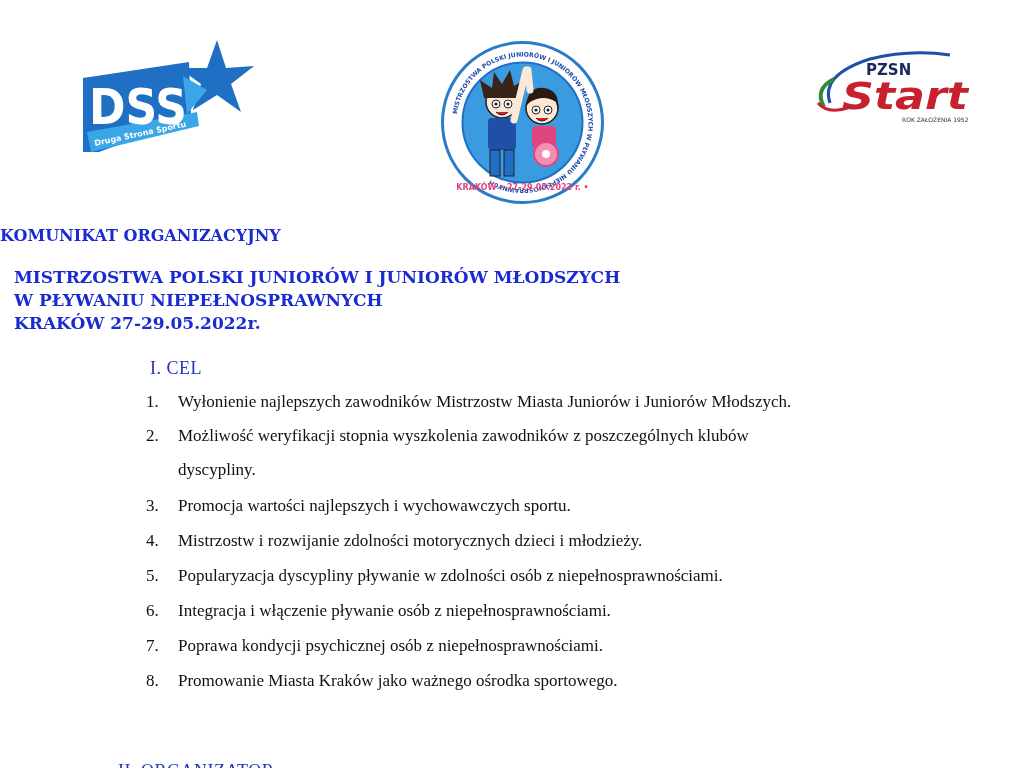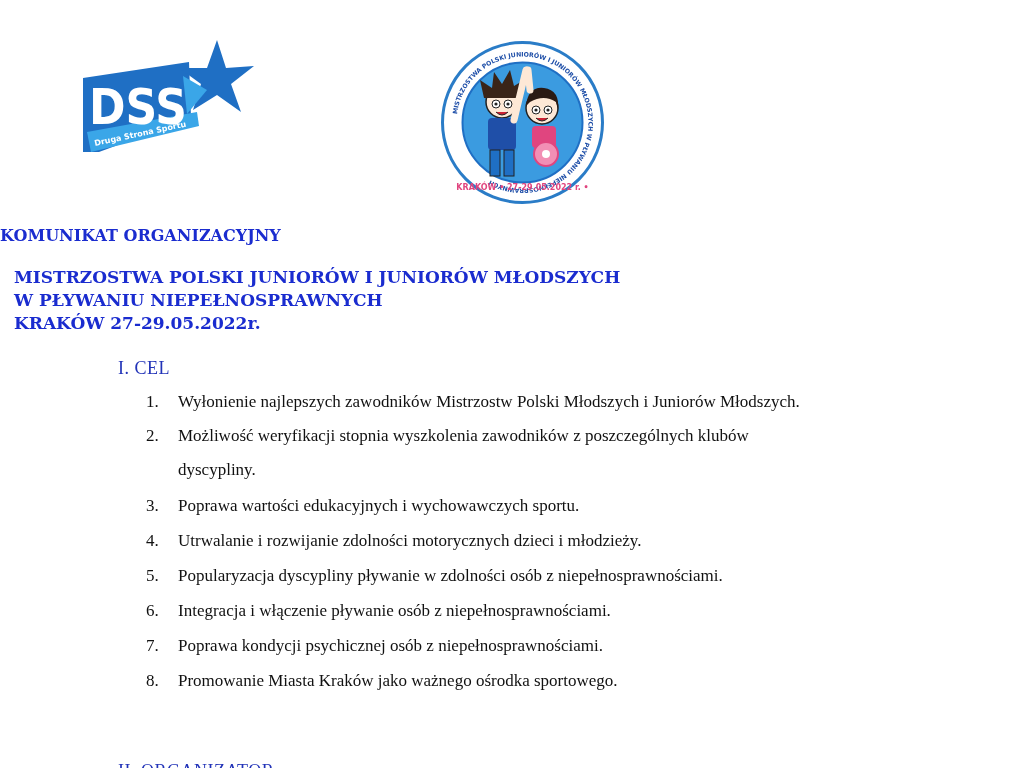--- a/index.html
+++ b/index.html
@@ -45,21 +45,21 @@
 
     
     .section-title {
       position: absolute;
       left: 118px;
       font-family: "Liberation Serif", serif;
       font-size: 18px;
       color: #2233b8;
       letter-spacing: 0.5px;
     }
-    .sec-cel { top: 358px; }
+    .sec-cel { top: 358px; margin-left: 32px; }
     .sec-org { top: 738px; margin-top: 23px; }
 
     .list {
       position: absolute;
       left: 146px;
       top: 392px;
       margin: 0;
       padding: 0;
       list-style: none;
       font-family: "Liberation Serif", serif;
@@ -136,48 +136,58 @@
       <circle cx="96" cy="70" r="1.6" fill="#222"></circle>
       <circle cx="108" cy="70" r="1.6" fill="#222"></circle>
       <path d="M 96 78 Q 102 84 108 78" fill="#c23" stroke="#222"></path>
       <path d="M 90 50 L 88 30" stroke="#fde8d6" stroke-width="7" stroke-linecap="round"></path>
       <rect x="92" y="86" width="24" height="22" rx="4" fill="#e0457f"></rect>
       <circle cx="106" cy="114" r="12" fill="#f28fb5" stroke="#e0457f" stroke-width="2"></circle>
       <circle cx="106" cy="114" r="4" fill="#fff"></circle>
     </svg>
   </div>
 
+  <div class="logo logo-start">
+    <svg width="165" height="80" viewBox="0 0 165 80">
+      <path d="M 20 58 Q 10 30 60 14 Q 100 4 140 10" fill="none" stroke="#1f4fa8" stroke-width="3"></path>
+      <path d="M 14 62 Q 4 44 24 34" fill="none" stroke="#2e8b3a" stroke-width="4"></path>
+      <path d="M 8 58 Q 18 70 40 62" fill="none" stroke="#c8202f" stroke-width="3"></path>
+      <text x="56" y="30" font-family="DejaVu Sans" font-weight="bold" font-size="15" fill="#1b2a5c">PZSN</text>
+      <text x="32" y="64" font-family="DejaVu Sans" font-weight="bold" font-style="italic" font-size="38" fill="#c8202f" textLength="126" lengthAdjust="spacingAndGlyphs">Start</text>
+      <text x="92" y="77" font-family="DejaVu Sans" font-size="6" fill="#333">ROK ZAŁOŻENIA 1952</text>
+    </svg>
+  </div>
 
   <div class="heading h-komunikat">KOMUNIKAT ORGANIZACYJNY</div>
 
   <div class="heading h-title-block">
     <div>MISTRZOSTWA POLSKI JUNIORÓW I JUNIORÓW MŁODSZYCH</div>
     <div>W PŁYWANIU NIEPEŁNOSPRAWNYCH</div>
     <div>KRAKÓW 27-29.05.2022r.</div>
   </div>
 
   <div class="section-title sec-cel">I. CEL</div>
 
   <div class="list">
     <div class="list-item li-1">
       <span class="num">1.</span>
-      <span class="txt">Wyłonienie najlepszych zawodników Mistrzostw Polski Młodszych i Juniorów Młodszych.</span>
+      <span class="txt">Wyłonienie najlepszych zawodników Mistrzostw Miasta Juniorów i Juniorów Młodszych.</span>
     </div>
     <div class="list-item li-2">
       <span class="num">2.</span>
       <span class="txt">Możliwość weryfikacji stopnia wyszkolenia zawodników z poszczególnych klubów</span>
     </div>
     <div class="cont li-2b">dyscypliny.</div>
     <div class="list-item li-3">
       <span class="num">3.</span>
-      <span class="txt">Poprawa wartości edukacyjnych i wychowawczych sportu.</span>
+      <span class="txt">Promocja wartości najlepszych i wychowawczych sportu.</span>
     </div>
     <div class="list-item li-4">
       <span class="num">4.</span>
-      <span class="txt">Utrwalanie i rozwijanie zdolności motorycznych dzieci i młodzieży.</span>
+      <span class="txt">Mistrzostw i rozwijanie zdolności motorycznych dzieci i młodzieży.</span>
     </div>
     <div class="list-item li-5">
       <span class="num">5.</span>
       <span class="txt">Popularyzacja dyscypliny pływanie w zdolności osób z niepełnosprawnościami.</span>
     </div>
     <div class="list-item li-6">
       <span class="num">6.</span>
       <span class="txt">Integracja i włączenie pływanie osób z niepełnosprawnościami.</span>
     </div>
     <div class="list-item li-7">

